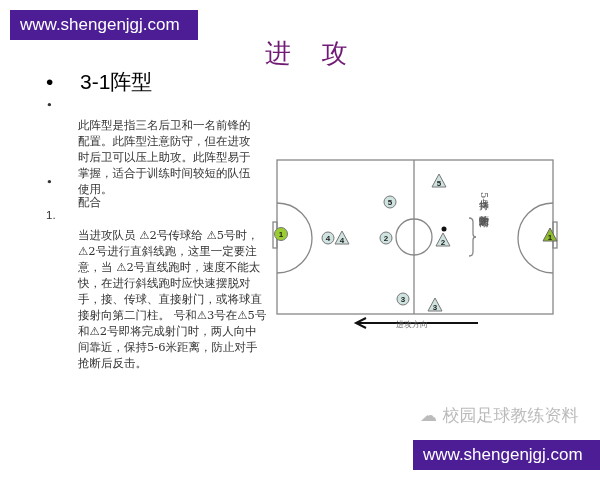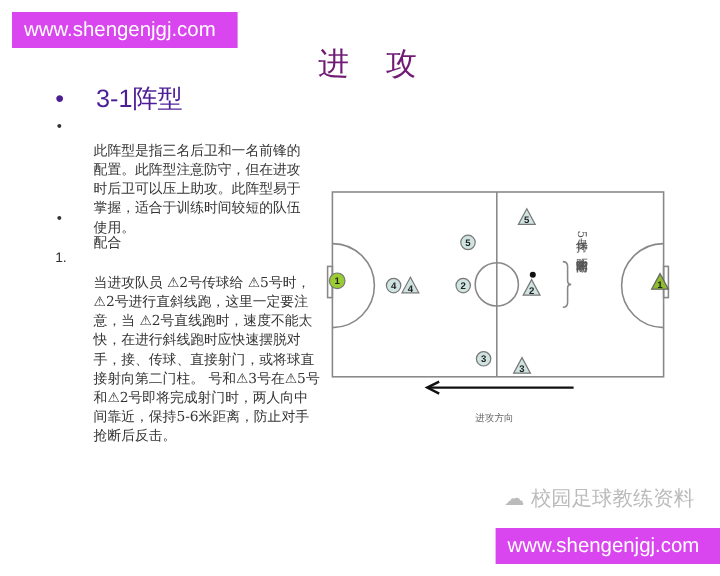--- a/index.html
+++ b/index.html
@@ -1,32 +1,32 @@
 <!DOCTYPE html>
 <html><head>
 <meta charset="utf-8">
 <style>
   html,body{margin:0;padding:0;}
   body{width:600px;height:480px;position:relative;background:#fff;overflow:hidden;font-family:"DejaVu Serif",serif;color:#222;}
-  .wm{position:absolute;background:#d946ef;color:#fff;font-family:"Liberation Sans",sans-serif;font-size:17px;line-height:30px;padding:0 10px;}
+  .wm{position:absolute;background:#4c1d95;color:#fff;font-family:"Liberation Sans",sans-serif;font-size:17px;line-height:30px;padding:0 10px;}
   .wm-top{left:10px;top:10px;width:168px;}
   .wm-bot{left:413px;top:440px;width:168px;}
   .title{position:absolute;left:265px;top:36px;font-size:26px;color:#701a75;letter-spacing:12px;font-family:Liberation Serif, serif;}
-  .h1{position:absolute;left:46px;top:68px;font-family:"Liberation Sans",sans-serif;font-size:21px;color:#4c1d95;}
+  .h1{position:absolute;left:46px;top:68px;font-family:"Liberation Sans",sans-serif;font-size:21px;color:#000000;}
   .h1 .b{display:inline-block;width:34px;}
   .bl{position:absolute;left:46px;font-size:11.5px;line-height:16px;color:#333;}
   .bl .m{position:absolute;left:0;}
   .bl .t{position:absolute;left:32px;width:180px;margin-top:20px;}
   .p1{top:97px;}
   .p2{top:174px;}
   .n1{position:absolute;left:46px;top:207px;font-size:11.5px;line-height:16px;color:#333;}
   .n1 .m{position:absolute;left:0;font-family:"Liberation Sans",sans-serif;}
   .n1 .t{position:absolute;left:32px;width:190px;margin-top:20px;}
   .field{position:absolute;left:0;top:0;}
-  .arrowtxt{position:absolute;left:396px;top:343px;font-size:8px;color:#666;}
+  .arrowtxt{position:absolute;left:396px;top:319px;font-size:8px;color:#666;}
   .credit{position:absolute;left:420px;top:404px;font-size:17px;color:#bbb;}
 </style>
 </head>
 <body>
 
 <div class="wm wm-top">www.shengenjgj.com</div>
 
 <div class="title">进 攻</div>
 
 <div class="h1">

